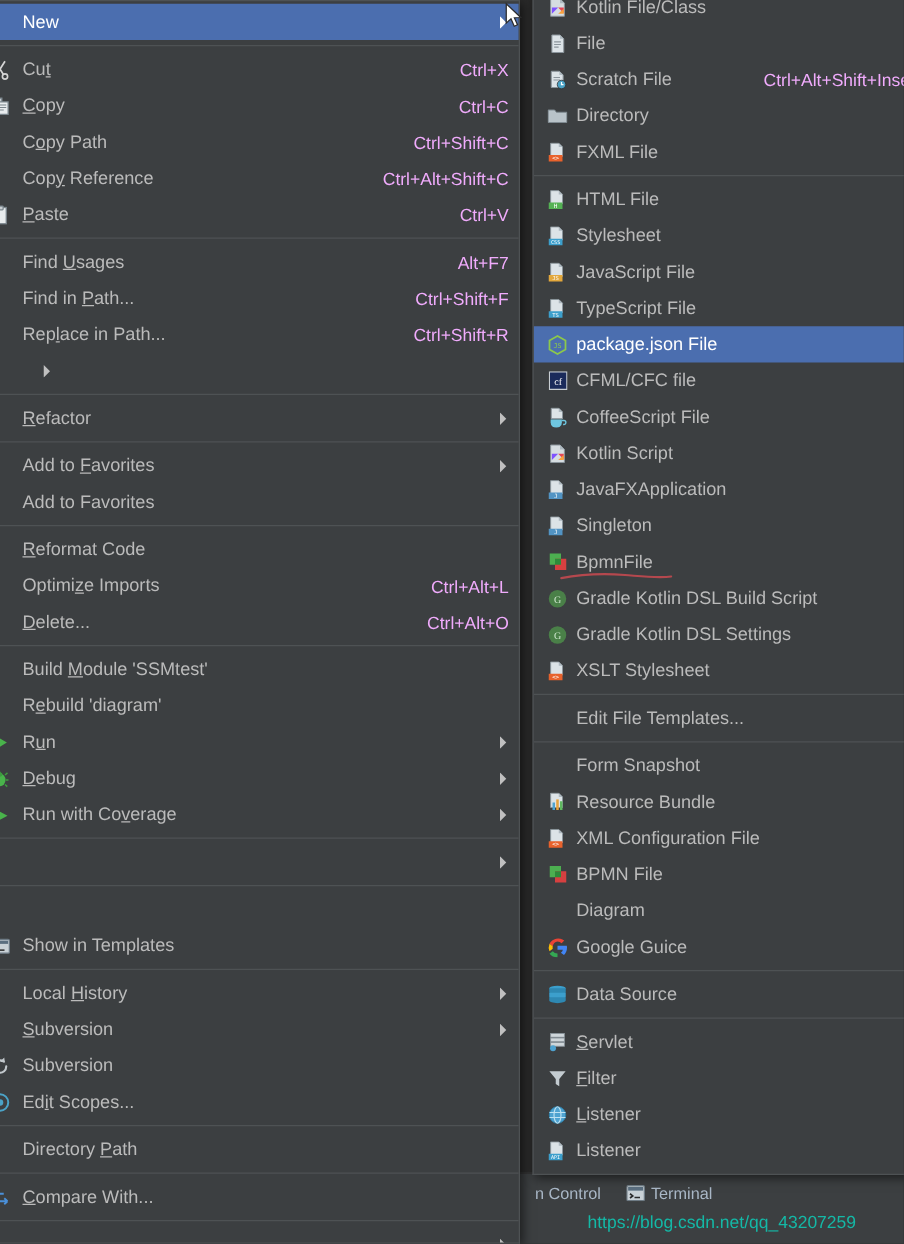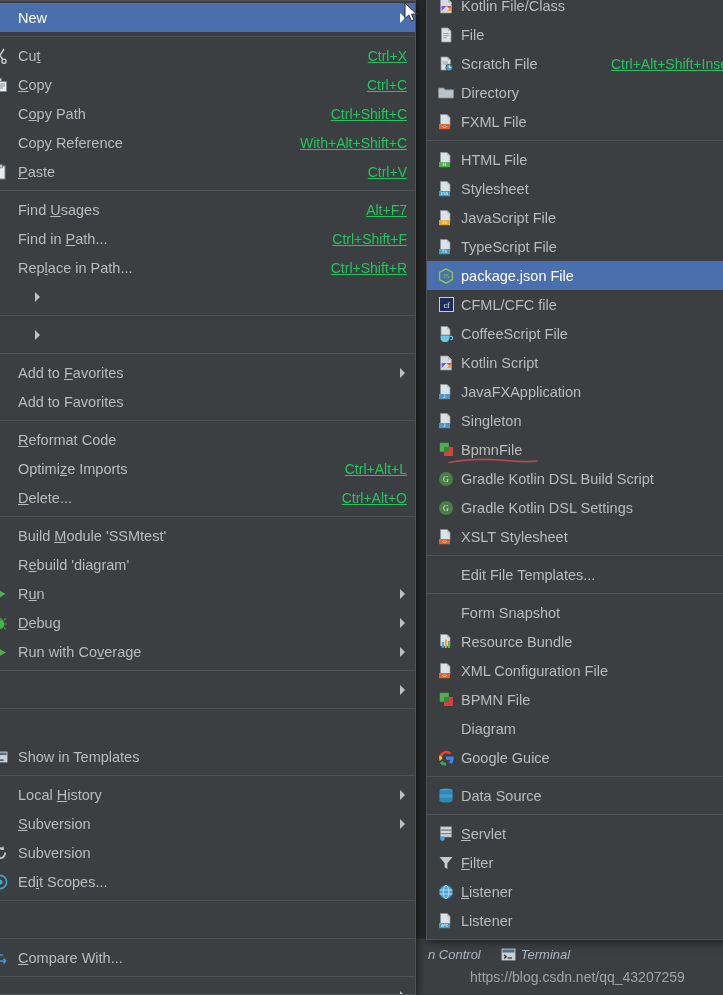--- a/index.html
+++ b/index.html
@@ -24,24 +24,24 @@
     position: absolute; left: 0; bottom: 0; width: 723px; height: 57px;
     background: #3C3F41;
     border-top: 1px solid #323232;
   }
   .status-items {
     position: absolute; left: 428px; top: 8px;
     display: flex; align-items: center; gap: 20px;
     font-size: 13px; color: #A9B7C6;
     white-space: nowrap;
   }
-  .status-item { display: flex; align-items: center; gap: 5px; font-style: italic; }
+  .status-item { display: flex; align-items: center; gap: 5px; }
   .watermark {
     position: absolute; left: 470px; top: 30px;
-    font-size: 14px; color: #a3a3a3;
+    font-size: 14px; color: #14b8a6;
     white-space: nowrap;
   }
 
   
   .menu {
     position: absolute;
     background: #3C3F41;
     border: 1px solid #4E5254;
     box-shadow: 2px 2px 8px rgba(0,0,0,0.55);
     padding: 2px 0;
@@ -75,23 +75,22 @@
     height: 29px;
     display: flex; align-items: center; justify-content: center;
   }
   #menu-main .mi-icon { width: 36px; min-width: 36px; }
   #menu-new  .mi-icon { width: 30px; min-width: 30px; margin-left: 4px; }
 
   .mi-label { flex: 1; overflow: visible; }
   .mi-label u { text-decoration: underline; }
   .mi-accel {
     margin-left: 24px;
-    color: #22c55e;
+    color: #f0abfc;
     font-size: 14px;
-    text-decoration: underline;
   }
   .mi-arrow {
     margin-left: 14px;
     width: 10px; min-width: 10px;
     display: flex; align-items: center; justify-content: center;
     color: #C0C0C0;
   }
   .mi-arrow svg { display: block; }
 
   .sep {
@@ -186,21 +185,21 @@
 
     <div class="mi">
       <span class="mi-icon"></span>
       <span class="mi-label">C<u>o</u>py Path</span>
       <span class="mi-accel">Ctrl+Shift+C</span>
     </div>
 
     <div class="mi">
       <span class="mi-icon"></span>
       <span class="mi-label">Cop<u>y</u> Reference</span>
-      <span class="mi-accel">With+Alt+Shift+C</span>
+      <span class="mi-accel">Ctrl+Alt+Shift+C</span>
     </div>
 
     <div class="mi">
       <span class="mi-icon">
         <svg class="ico" width="16" height="16" viewBox="0 0 16 16">
           <rect x="3" y="2" width="10" height="13" fill="#E8ECEE" stroke="#7A858C"></rect>
           <rect x="5.5" y="0.8" width="5" height="3" rx="0.6" fill="#C7CDD1" stroke="#7A858C"></rect>
         </svg>
       </span>
       <span class="mi-label"><u>P</u>aste</span>
@@ -233,20 +232,21 @@
         <svg width="7" height="10" viewBox="0 0 7 10">
             <path d="M1 0 L6 5 L1 10 Z" fill="#C0C0C0"></path>
           </svg>
       </span>
     </div>
 
     <div class="sep"></div>
 
     <div class="mi">
       <span class="mi-icon"></span>
+      <span class="mi-label"><u>R</u>efactor</span>
       <span class="mi-arrow">
         <svg width="7" height="10" viewBox="0 0 7 10">
             <path d="M1 0 L6 5 L1 10 Z" fill="#C0C0C0"></path>
           </svg>
       </span>
     </div>
 
     <div class="sep"></div>
 
     <div class="mi">
@@ -413,20 +413,21 @@
           <circle cx="8" cy="8" r="2.6" fill="#4BA3C7"></circle>
         </svg>
       </span>
       <span class="mi-label">Ed<u>i</u>t Scopes...</span>
     </div>
 
     <div class="sep"></div>
 
     <div class="mi">
       <span class="mi-icon"></span>
+      <span class="mi-label">Directory <u>P</u>ath</span>
       <span class="mi-accel"></span>
     </div>
 
     <div class="sep"></div>
 
     <div class="mi">
       <span class="mi-icon">
         <svg class="ico" width="16" height="16" viewBox="0 0 16 16">
           <path d="M2 5 H11 M2 5 L4.6 2.6 M2 5 L4.6 7.4" stroke="#4A90D9" stroke-width="1.5" fill="none"></path>
           <path d="M14 11 H5 M14 11 L11.4 8.6 M14 11 L11.4 13.4" stroke="#4A90D9" stroke-width="1.5" fill="none"></path>

